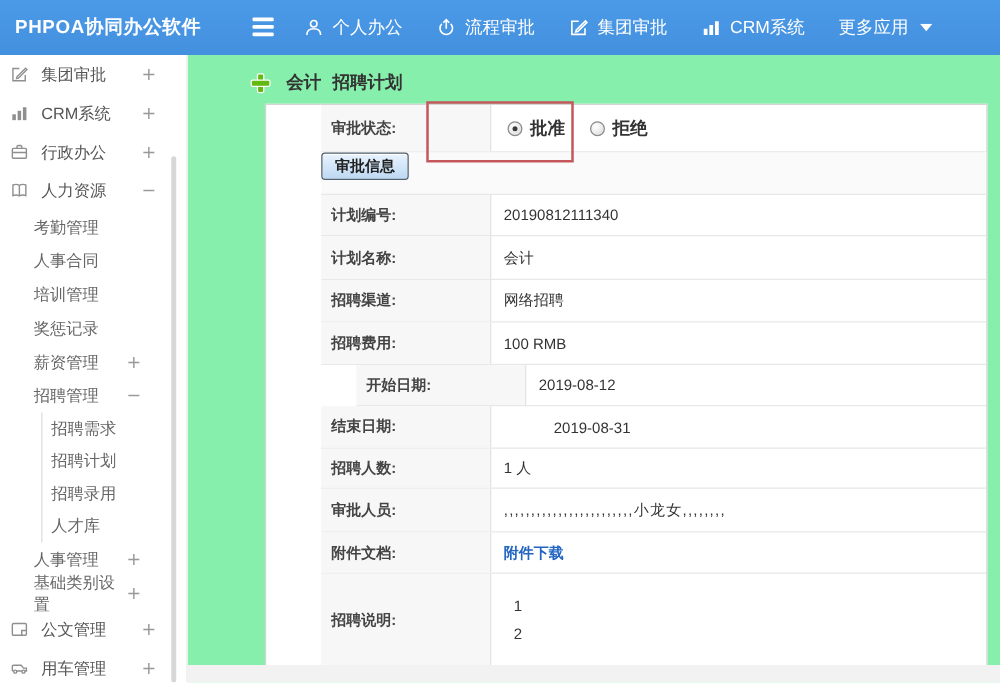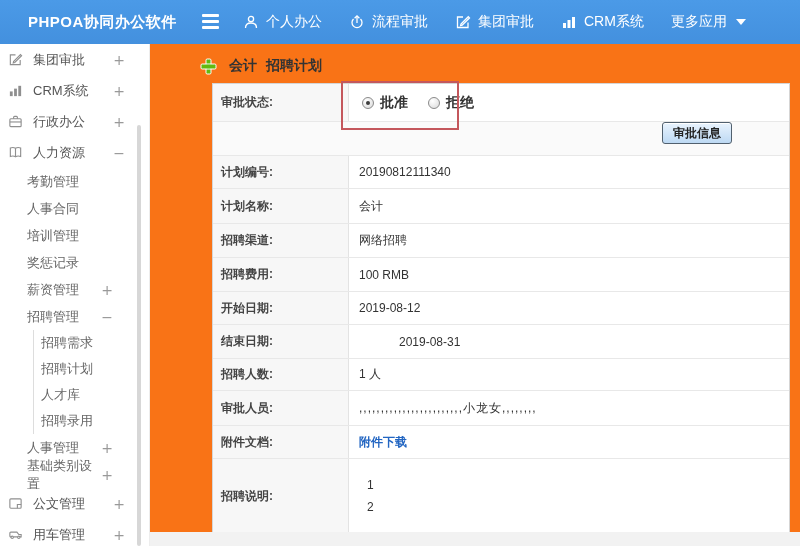--- a/index.html
+++ b/index.html
@@ -2,55 +2,55 @@
 <html><head>
 <meta charset="utf-8">
 <style>
   * { margin:0; padding:0; box-sizing:border-box; }
   body { font-family:"Liberation Sans","DejaVu Sans",sans-serif; background:#fff; }
   #screen { position:relative; width:800px; height:546px; overflow:hidden; background:#fff; }
 
   
   .topbar { position:absolute; top:0; left:0; right:0; height:44px;
             background:linear-gradient(#4b9ae7,#4390de); color:#fff; z-index:20; }
-  .logo { position:absolute; left:28px; top:0; line-height:44px; font-size:15px; font-weight:bold; letter-spacing:.5px; }
+  .logo { position:absolute; left:12px; top:0; line-height:44px; font-size:15px; font-weight:bold; letter-spacing:.5px; }
   .hamburger { position:absolute; left:202px; top:14px; width:17px; height:15px; cursor:pointer; }
   .hamburger div { height:3px; background:#fff; margin-bottom:3px; border-radius:1px; }
   .nav { position:absolute; left:243px; top:0; height:44px; display:flex; align-items:center;text-align:center; }
   .nav-item { display:flex; align-items:center; margin-right:27px; font-size:14px; cursor:pointer; white-space:nowrap; }
   .nav-item .nicon { display:inline-flex; margin-right:7px; }
   .caret { margin-left:9px; display:inline-flex; }
 
   
   .sidebar { position:absolute; left:0; top:44px; width:150px; bottom:0; background:#fff;
              border-right:1px solid #ededed; z-index:10; }
   .s-item { display:flex; align-items:center; color:#555; font-size:13px; cursor:pointer; }
   .lv1 { height:31px; padding:0 24px 0 8px; }
   .lv1 .sicon { width:17px; margin-right:8px; display:inline-flex; }
   .lv2 { height:27px; padding:0 36px 0 27px; color:#666; }
   .lv3wrap { margin-left:33px; border-left:1px solid #ddd; }
   .lv3 { height:26px; padding-left:7px; color:#666; }
   .expand { margin-left:auto; color:#999; font-size:14px; font-family:"DejaVu Sans",sans-serif; }
   .side-scroll { position:absolute; right:8px; top:81px; bottom:0; width:4px; background:#d7d7d7; border-radius:2px; }
 
   
-  .content { position:absolute; left:150px; top:44px; right:0; bottom:0; background:#f97316; }
+  .content { position:absolute; left:150px; top:44px; right:0; bottom:0; background:#86efac; }
   .page-title { position:absolute; left:50px; top:13px; display:flex; align-items:center; font-size:14px; font-weight:bold; color:#333; }
   .page-title .plus { margin-right:12px; display:inline-flex; }
   .title-spacer { display:inline-block; width:9px; }
 
   .form-table { position:absolute; left:62px; top:39px; width:578px; background:#fff;
-                border:1px solid #d5d5d5; }
+                border:1px solid #d5d5d5;padding-left:44px; }
   .frow { display:flex; border-bottom:1px solid #e8e8e8; }
   .frow:last-child { border-bottom:none; }
   .flabel { width:136px; background:#f7f7f7; border-right:1px solid #e3e3e3;
             display:flex; align-items:center; padding-left:8px;
             font-size:12px; font-weight:bold; color:#444; flex-shrink:0; }
   .fvalue { flex:1; display:flex; align-items:center; padding-left:10px; font-size:12px; color:#333; }
-  .btn-row { background:#fafafa; justify-content:flex-end; padding-right:57px; }
+  .btn-row { background:#fafafa; padding-right:57px; }
   .multiline { white-space:pre-line; line-height:22px; }
 
   .radio { width:12px; height:12px; border-radius:50%; border:1px solid #8a8a8a;
            background:radial-gradient(circle at 35% 30%, #fff, #d9d9d9); position:relative; flex-shrink:0; }
   .radio.checked::after { content:""; position:absolute; left:3px; top:3px; width:4px; height:4px;
                           border-radius:50%; background:#3c3c3c; }
   .radio-label { font-weight:bold; font-size:14px; color:#333; margin:0 20px 0 6px; }
   .approve-value { padding-left:13px; }
 
   .red-box { position:absolute; left:128px; top:-3px; width:118px; height:49px;
@@ -204,24 +204,24 @@
     </div>
 
     <div class="lv3wrap">
       <div class="s-item lv3">
         <span>招聘需求</span>
       </div>
       <div class="s-item lv3">
         <span>招聘计划</span>
       </div>
       <div class="s-item lv3">
+        <span>招聘录用</span>
+      </div>
+      <div class="s-item lv3">
         <span>人才库</span>
-      </div>
-      <div class="s-item lv3">
-        <span>招聘录用</span>
       </div>
     </div>
 
     <div class="s-item lv2">
       <span>人事管理</span>
       <span class="expand">+</span>
     </div>
     <div class="s-item lv2">
       <span>基础类别设置</span>
       <span class="expand">+</span>
@@ -294,21 +294,21 @@
         <div class="fvalue">会计</div>
       </div>
       <div class="frow" style="height:34px;">
         <div class="flabel">招聘渠道:</div>
         <div class="fvalue">网络招聘</div>
       </div>
       <div class="frow" style="height:34px;">
         <div class="flabel">招聘费用:</div>
         <div class="fvalue">100 RMB</div>
       </div>
-      <div class="frow" style="height:33px;">
+      <div class="frow" style="height:33px;margin-left:28px;">
         <div class="flabel">开始日期:</div>
         <div class="fvalue">2019-08-12</div>
       </div>
       <div class="frow" style="height:34px;gap:40px;">
         <div class="flabel">结束日期:</div>
         <div class="fvalue">2019-08-31</div>
       </div>
       <div class="frow" style="height:32px;">
         <div class="flabel">招聘人数:</div>
         <div class="fvalue">1 人</div>

